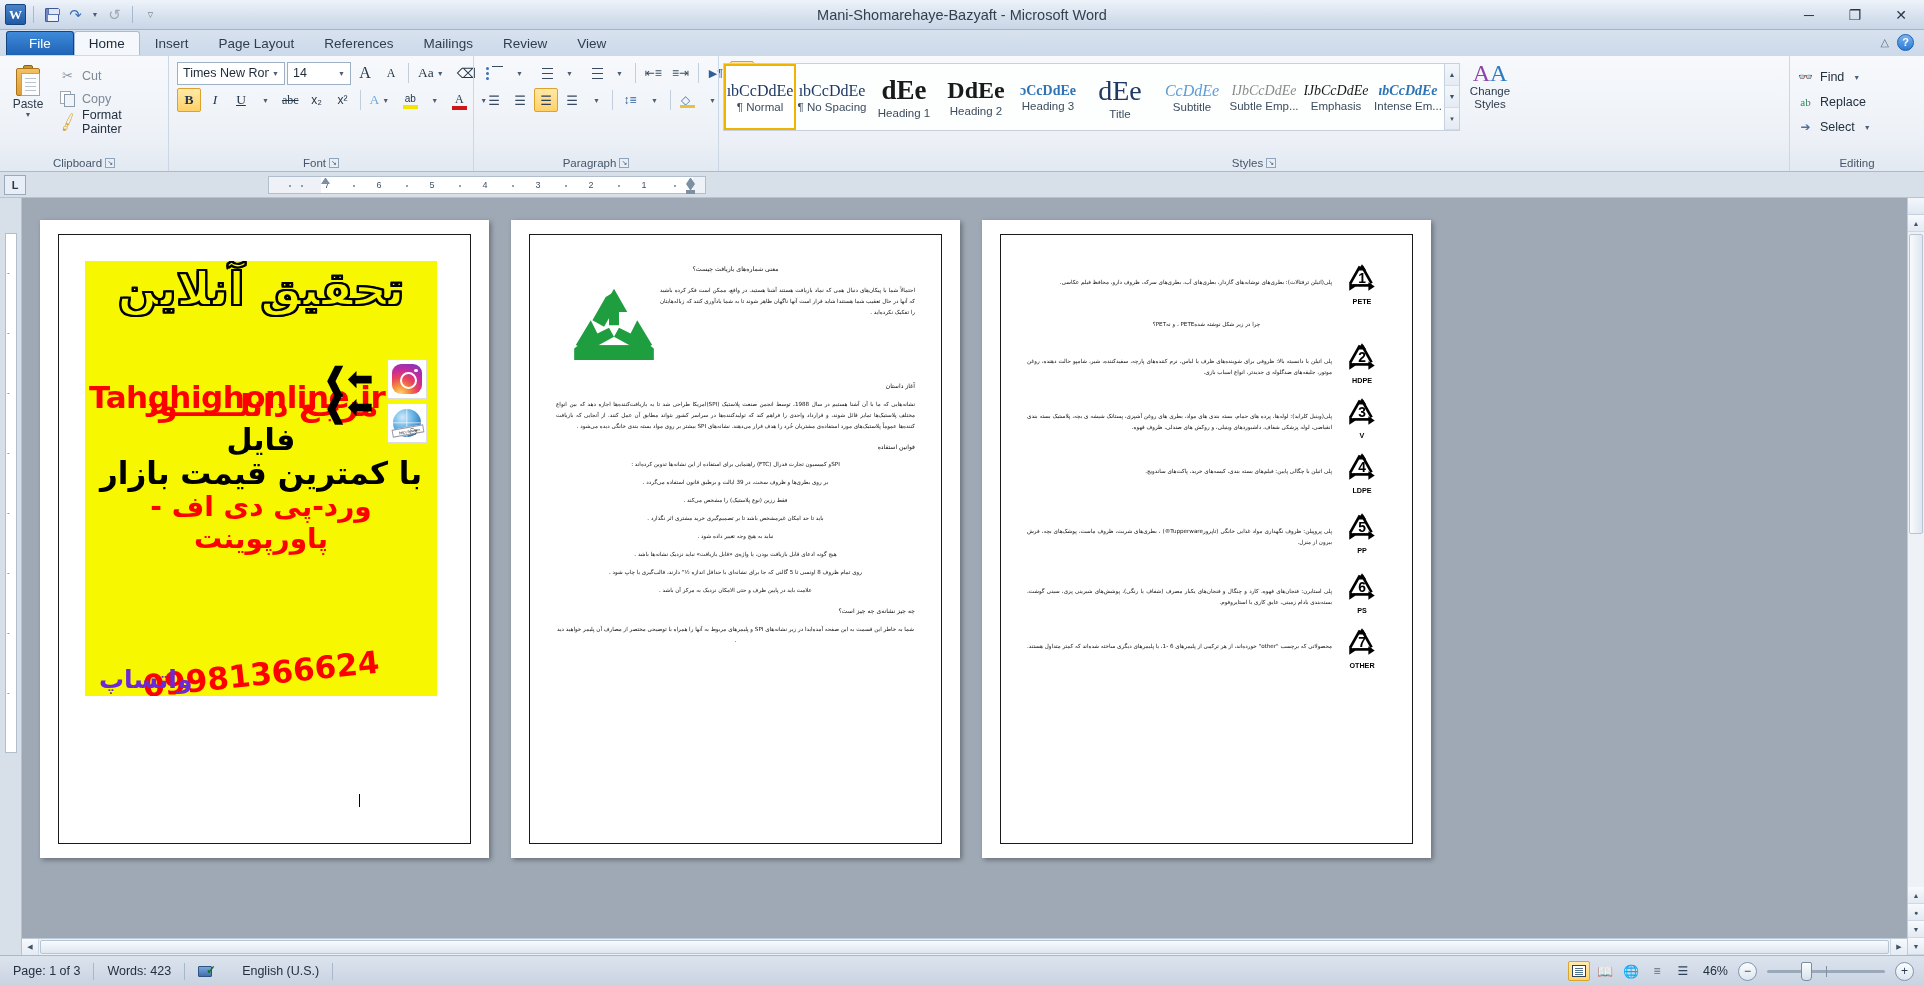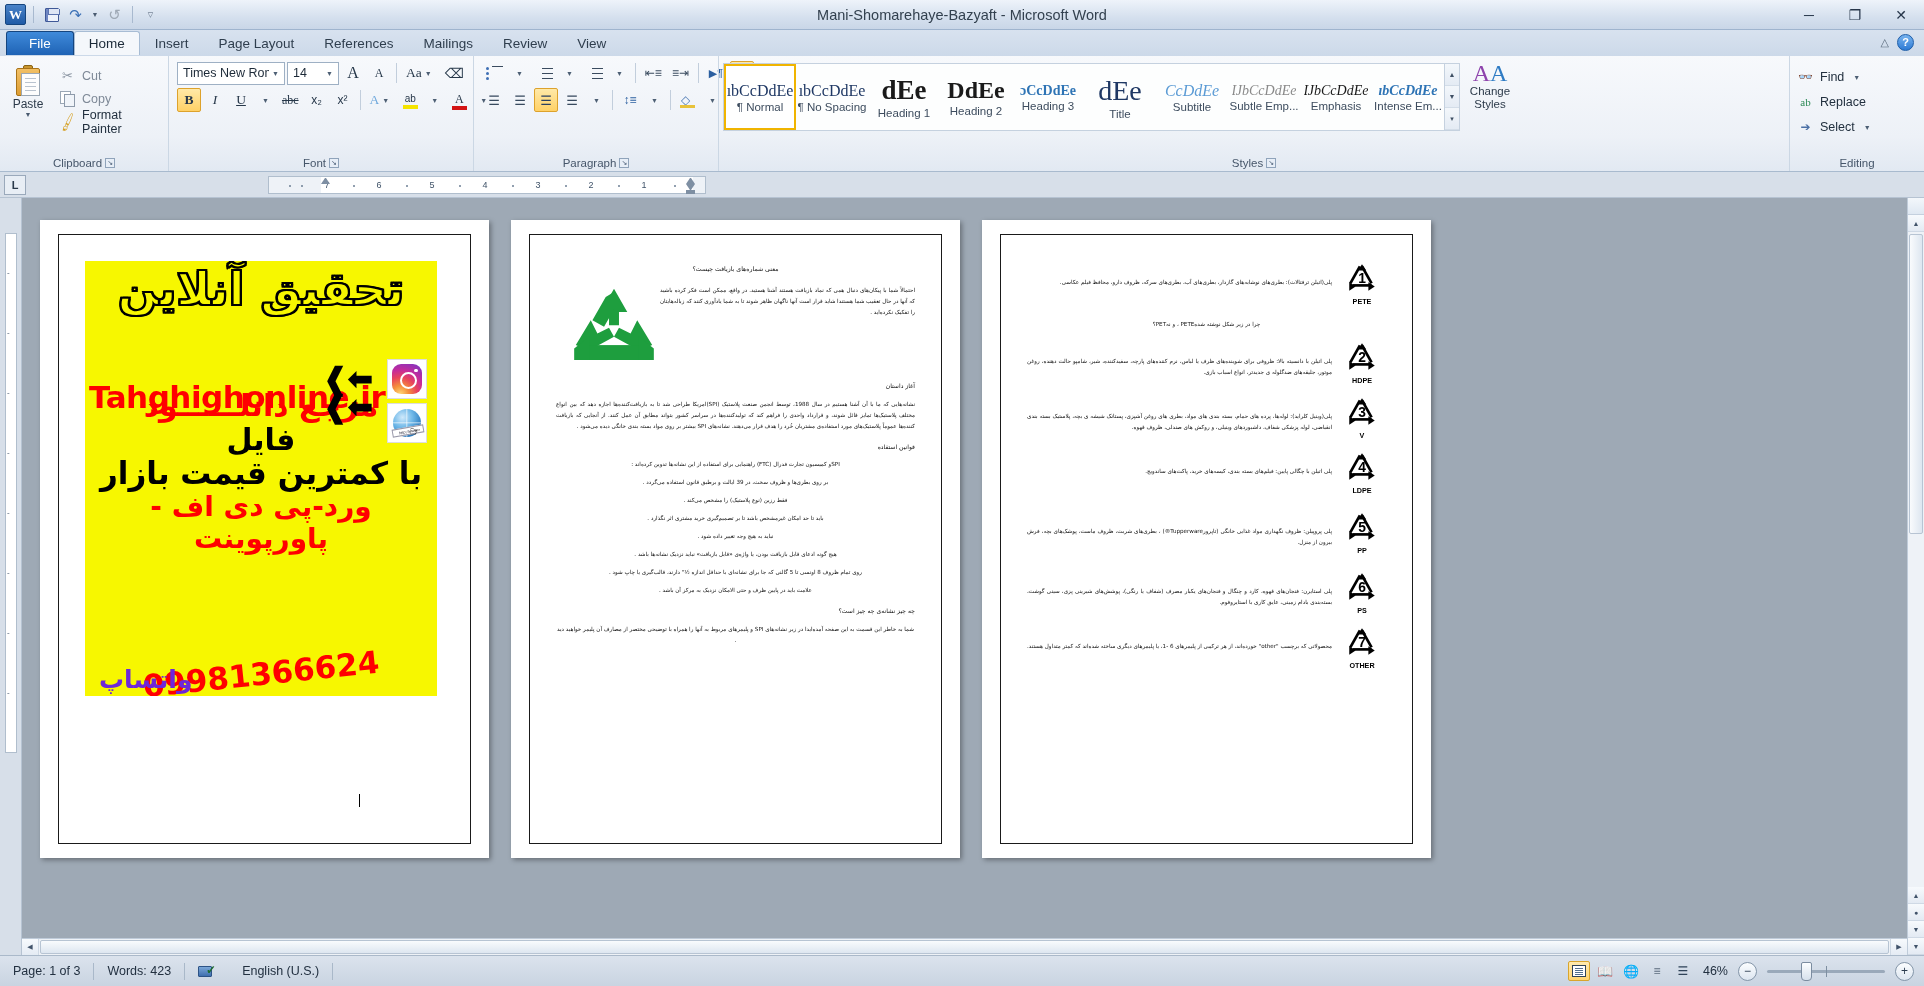--- a/index.html
+++ b/index.html
@@ -157,21 +157,21 @@
   .brush-ico { color: #d6a022; font-size: 14px; transform: rotate(-20deg); }
 
   
   .row { display: flex; align-items: center; gap: 2px; }
   .rowgap { height: 3px; }
   .fontbox, .sizebox {
     height: 23px; border: 1px solid #9eb0c4; background: #fff; display: flex; align-items: center;
     font-size: 12.5px; color: #1d2a38; padding: 0 2px 0 5px;
   }
   .fontbox { width: 108px; }
-  .sizebox { width: 52px; }
+  .sizebox { width: 64px; }
   .fbtext { flex: 1; overflow: hidden; white-space: nowrap; }
   .caret { font-size: 7px; color: #4d5f74; padding: 0 3px; }
   .tbtn {
     min-width: 24px; height: 24px; padding: 0 3px; border: 1px solid transparent; border-radius: 2px;
     display: flex; align-items: center; justify-content: center; font-size: 13.5px; color: #27384a;
   }
   .tbtn.on { background: linear-gradient(#ffe9a8, #ffd166); border-color: #dda22c; }
   .sep { width: 1px; height: 20px; background: #c2cedc; margin: 0 3px; }
   .grow-ico { font-family: "Liberation Serif", serif; }
   .bold-ico { font-weight: bold; font-family: "Liberation Serif", serif; }

